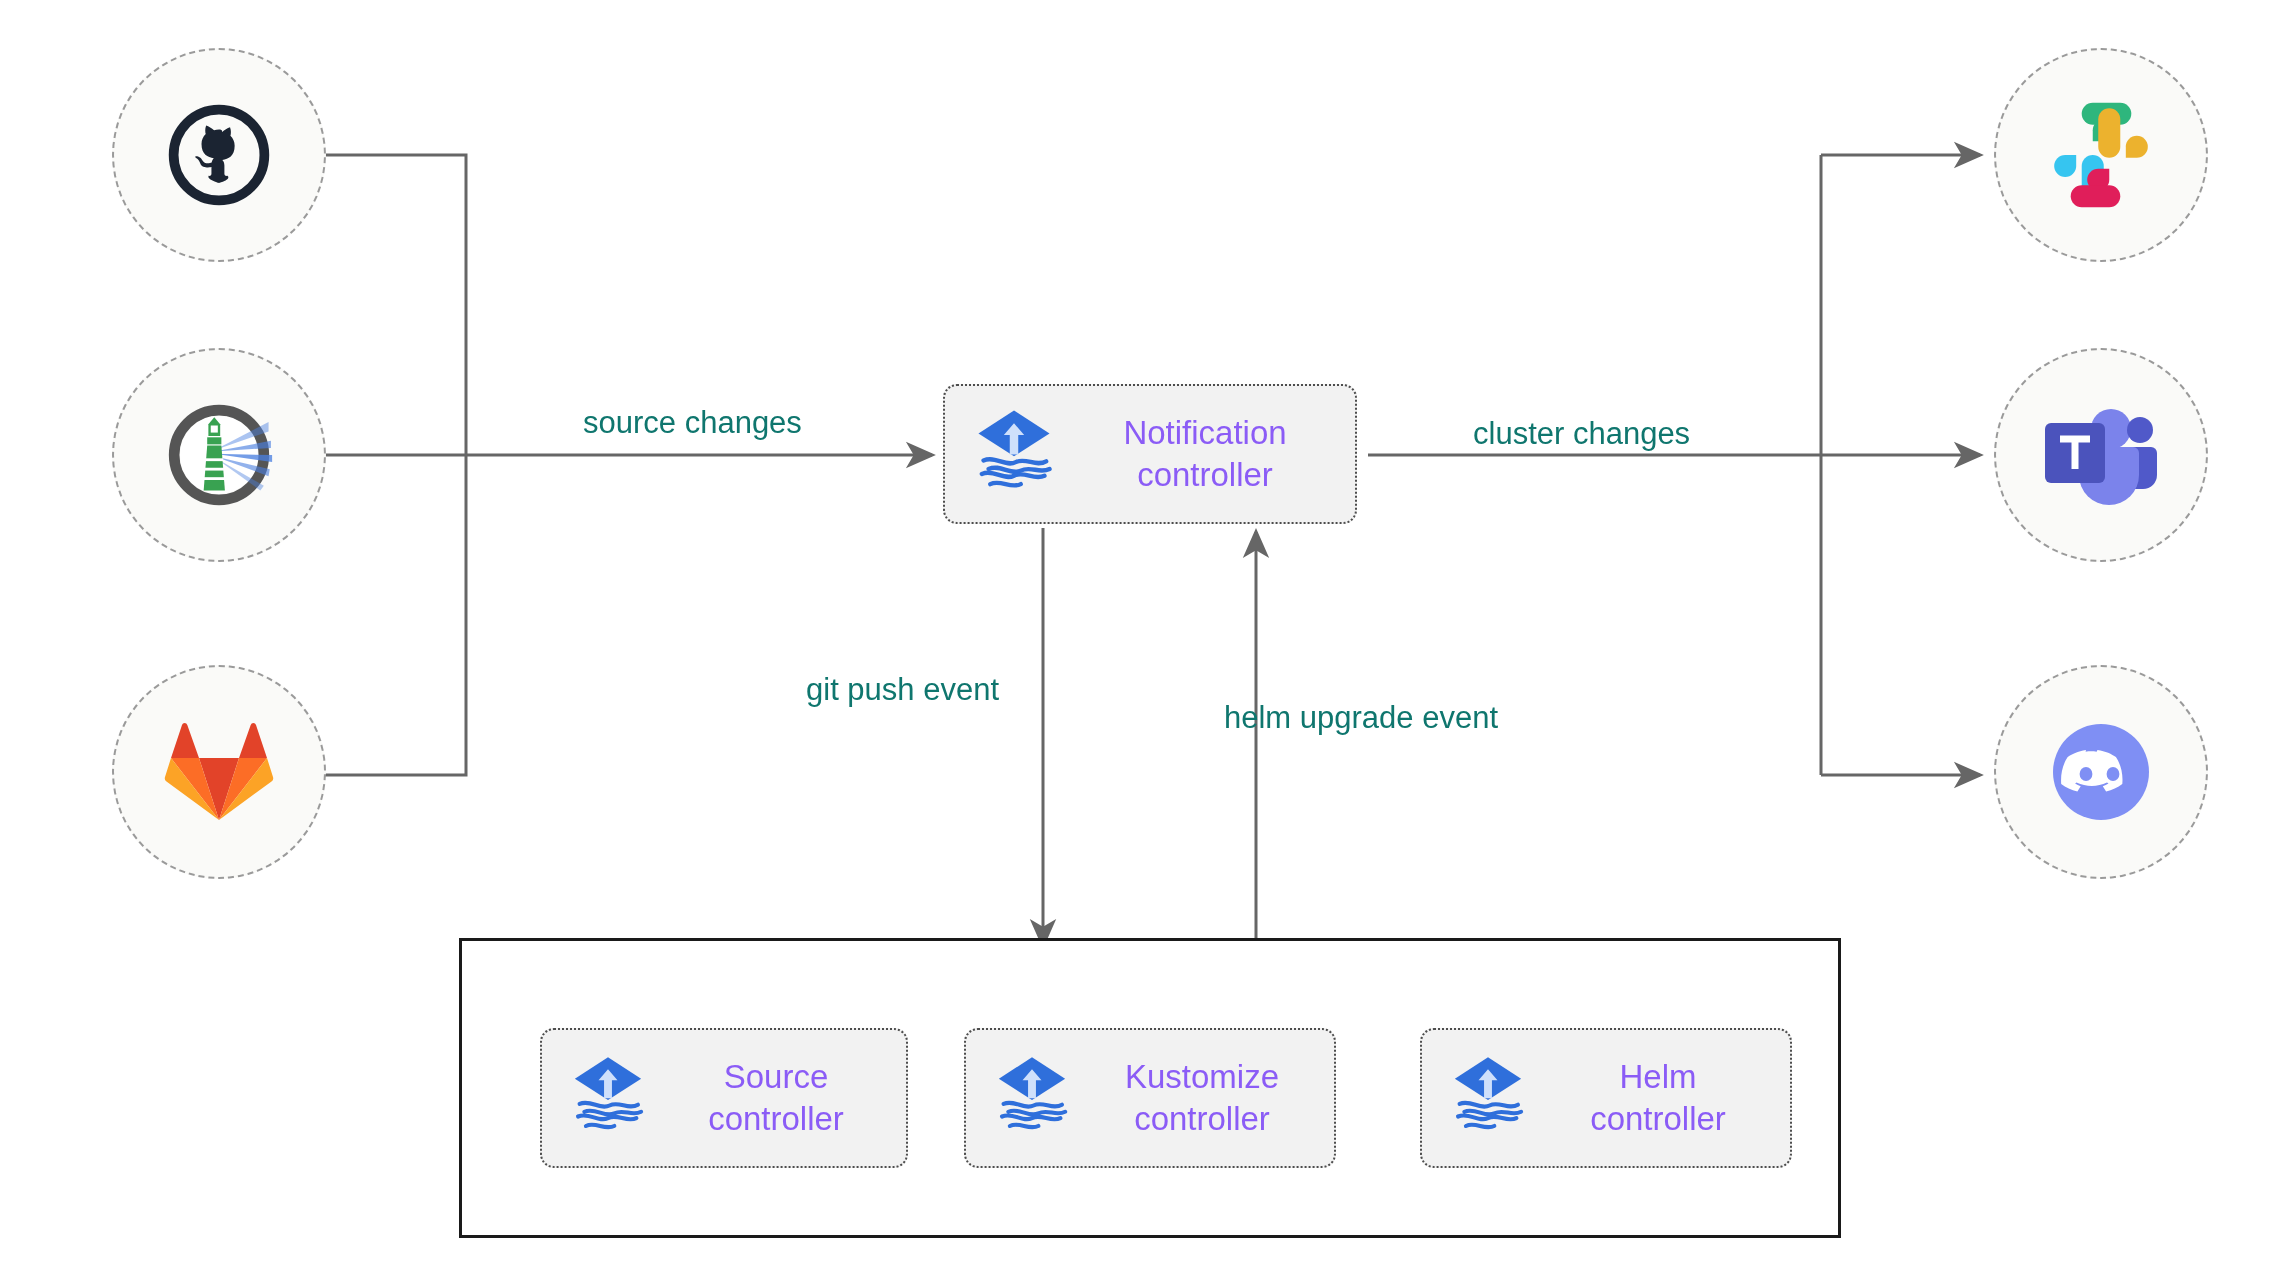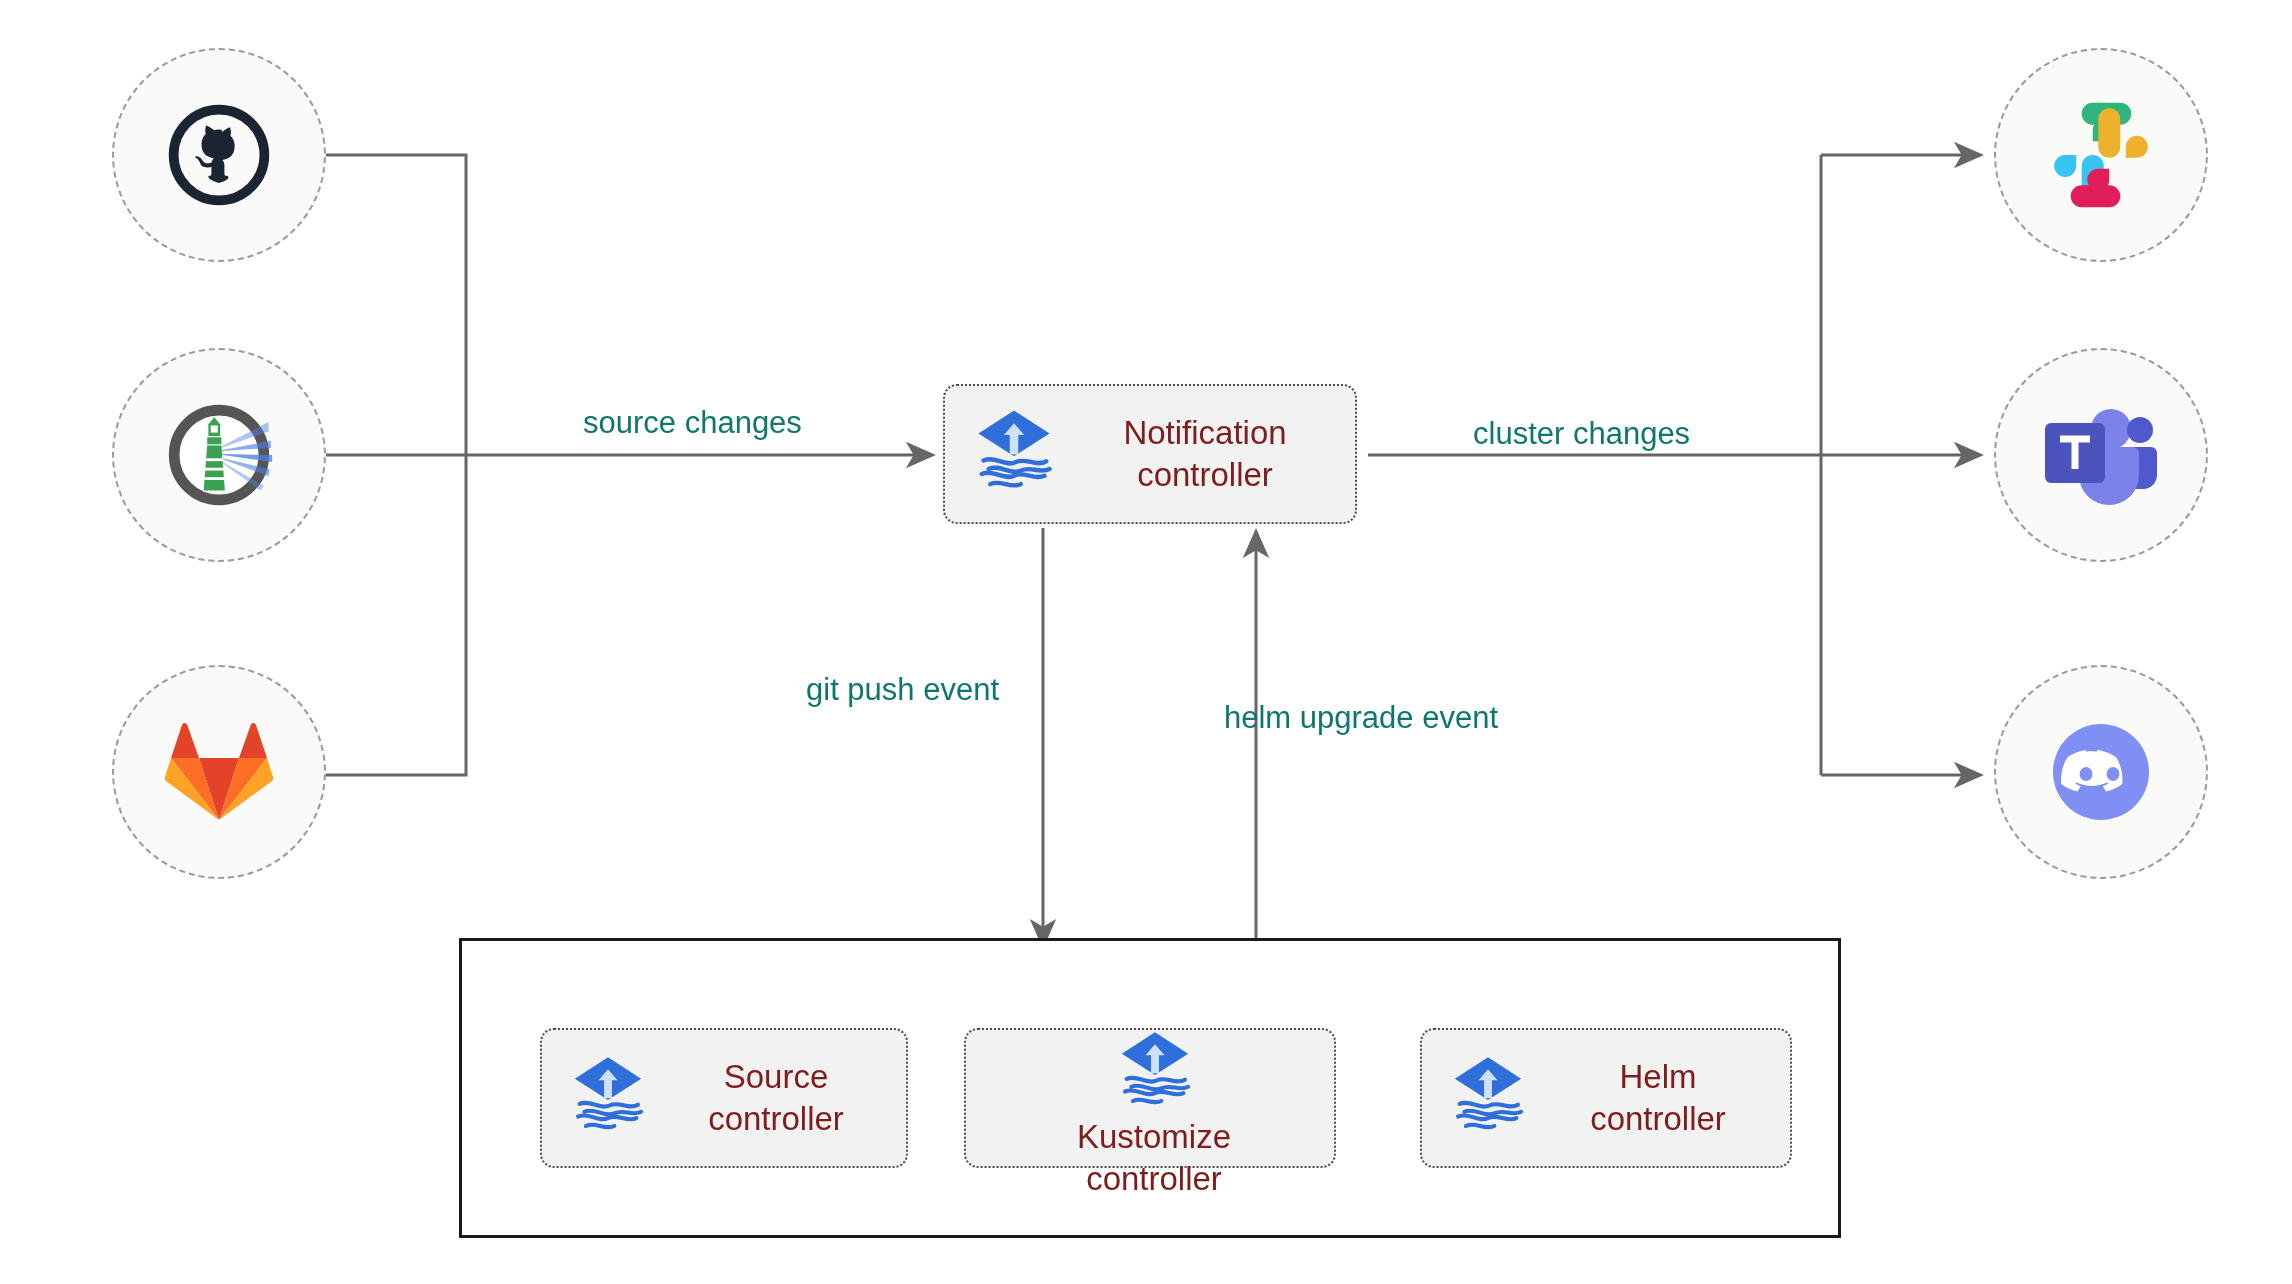--- a/index.html
+++ b/index.html
@@ -59,41 +59,40 @@
   .node .flux-mark {
     flex: 0 0 auto;
     margin-right: 16px;
   }
   .node .node-label {
     flex: 1 1 auto;
     text-align: center;
     padding-right: 18px;
     font-size: 33px;
     line-height: 1.26;
-    color: #7f1d1d;
+    color: #8b5cf6;
     white-space: pre-line;
   }
   #node-notification {
     left: 943px;
     top: 384px;
     width: 414px;
     height: 140px;
   }
   #node-source {
     left: 540px;
     top: 1028px;
     width: 368px;
     height: 140px;
   }
   #node-kustomize {
     left: 964px;
     top: 1028px;
     width: 372px;
     height: 140px;
-    flex-direction: column;
   }
   #node-helm {
     left: 1420px;
     top: 1028px;
     width: 372px;
     height: 140px;
   }
 
   
   #group-gitops {

